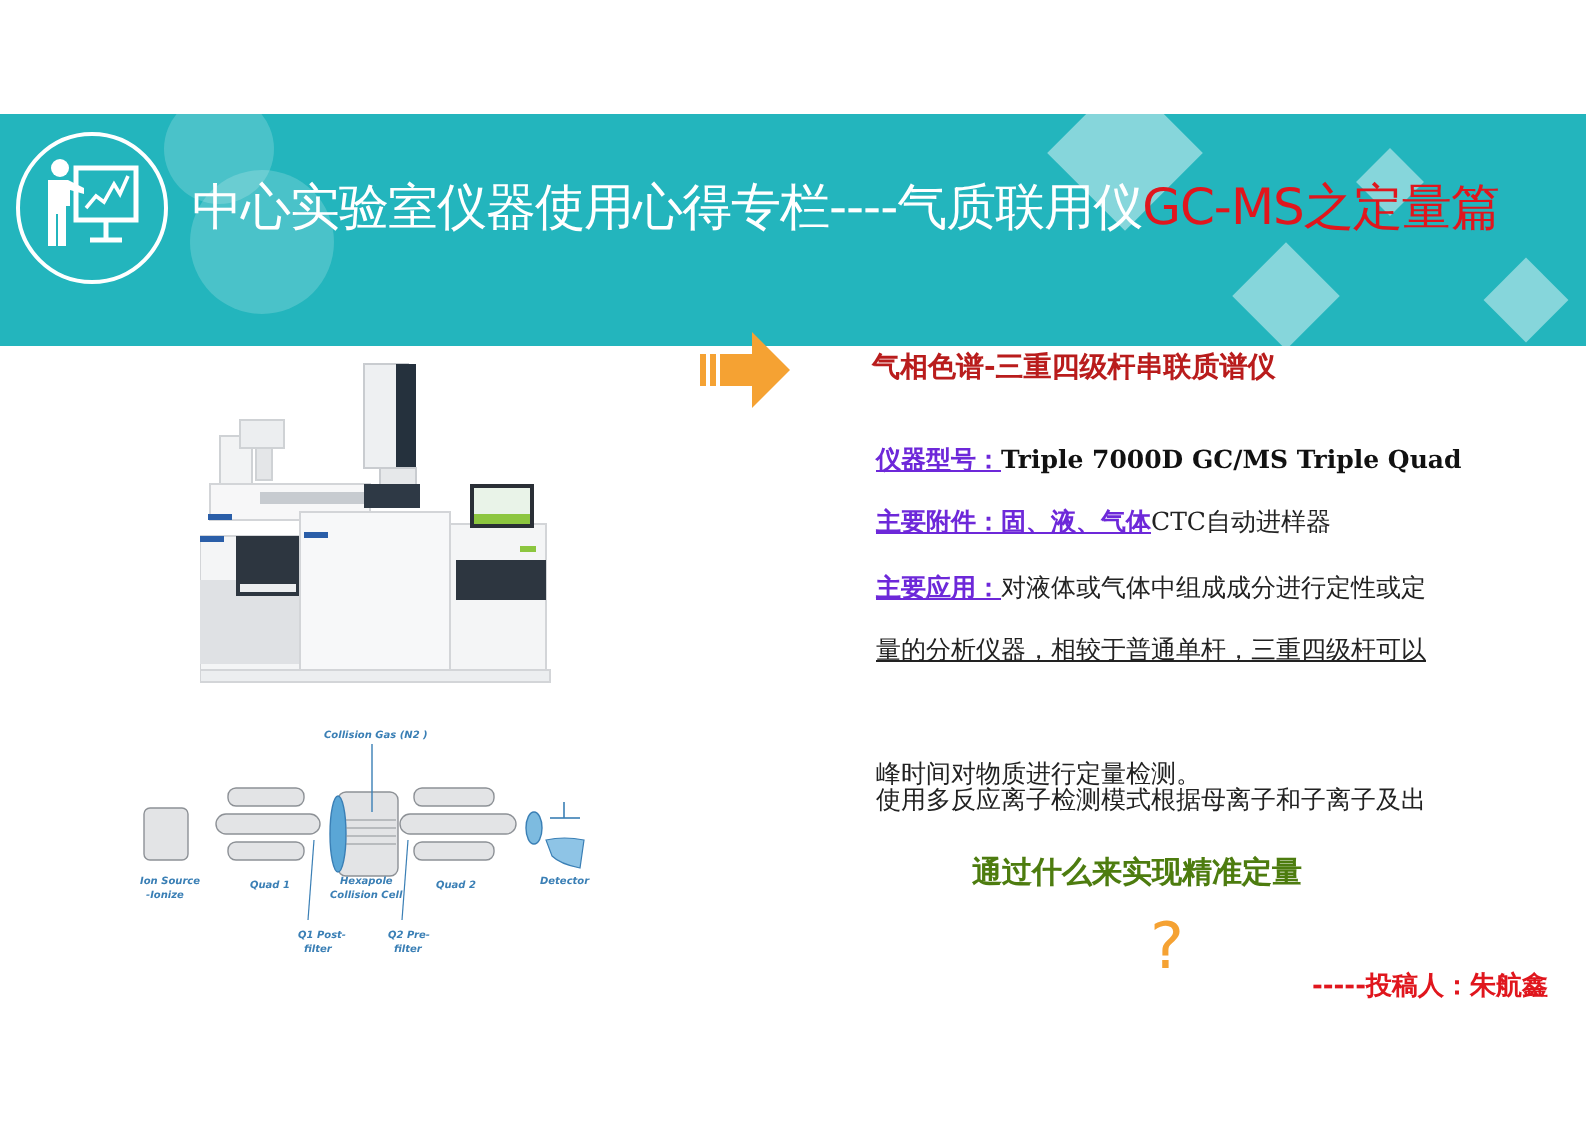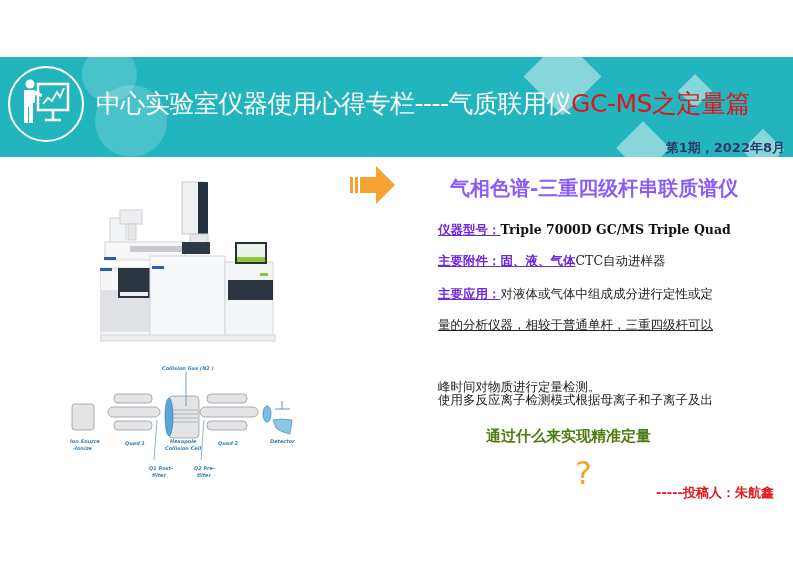--- a/index.html
+++ b/index.html
@@ -1,27 +1,27 @@
 <!DOCTYPE html>
 <html><head>
 <meta charset="utf-8">
 <style>
   html, body { margin:0; padding:0; }
   body { width:793px; height:561px; background:#ffffff; position:relative; overflow:hidden;
          font-family:"DejaVu Sans", sans-serif; }
-  .banner { position:absolute; left:0; top:57px; width:793px; height:100px; background:#23b5bd; overflow:hidden; }
+  .banner { position:absolute; left:0; top:57px; width:793px; height:116px; background:#23b5bd; overflow:hidden; }
   .bubble { position:absolute; border-radius:50%; background:rgba(255,255,255,0.18); }
   .diamond { position:absolute; background:rgba(255,255,255,0.45); transform:rotate(45deg); }
   .logo-circle { position:absolute; left:8px; top:9px; width:76px; height:76px; border:2px solid #ffffff; border-radius:50%; box-sizing:border-box; }
   .title { position:absolute; left:96px; top:30px; font-size:25px; color:#ffffff; white-space:nowrap; letter-spacing:-0.5px; }
   .title .red { color:#e0161d; }
   .issue { position:absolute; right:8px; top:82px; font-size:13px; font-weight:bold; color:#2c3a66; white-space:nowrap; }
 
   .arrow { position:absolute; left:350px; top:165px; }
-  .heading { position:absolute; left:450px; top:175px; font-size:20px; font-weight:bold; color:#8b5cf6; white-space:nowrap; }
+  .heading { position:absolute; left:436px; top:175px; font-size:14px; font-weight:bold; color:#b91c1c; white-space:nowrap; }
   .line { position:absolute; left:438px; font-size:12.5px; color:#222; white-space:nowrap; font-family:"DejaVu Serif", serif; }
   .line b { font-family:"DejaVu Sans", sans-serif; font-weight:bold; color:#6d28d9;text-decoration:underline; }
   .line .bs { font-family:"DejaVu Serif", serif; font-weight:bold; color:#111; }
   .question { position:absolute; left:486px; top:427px; font-size:15px; font-weight:bold; color:#4d7c0f; white-space:nowrap; }
   .qmark { position:absolute; left:575px; top:454px; font-size:32px; color:#f5a233; }
   .author { position:absolute; left:656px; top:484px; font-size:13px; font-weight:bold; color:#e0161d; white-space:nowrap; }
 
   .instrument { position:absolute; left:100px; top:180px; width:185px; height:170px; }
   .diagram { position:absolute; left:70px; top:362px; width:225px; height:120px; }
   .dlabel { position:absolute; font-size:5px; font-style:italic; font-weight:bold; color:#3a7fb5; white-space:nowrap; text-align:center; line-height:6px; }
@@ -44,21 +44,20 @@
       <line x1="43" y1="42" x2="43" y2="52" stroke="#fff" stroke-width="2.5"></line>
       <line x1="35" y1="52" x2="51" y2="52" stroke="#fff" stroke-width="2.5"></line>
       <circle cx="20" cy="16" r="4.5" fill="#fff"></circle>
       <path d="M14 22 h10 l8 4 v3 l-7 -2 v8 h-2 v20 h-4 v-16 h-1 v16 h-4 v-20 z" fill="#fff"></path>
     </svg>
   </div>
 
   <div class="title">
     <span>中心实验室仪器使用心得专栏----气质联用仪</span><span class="red">GC-MS之定量篇</span>
   </div>
-  <div class="issue">第1期，2022年8月</div>
 </div>
 
 <div class="instrument">
   <svg width="185" height="170" viewBox="0 0 185 170">
 
     <rect x="82" y="2" width="22" height="52" fill="#eef0f2" stroke="#c9ccd0"></rect>
     <rect x="98" y="2" width="10" height="56" fill="#25313d"></rect>
     <rect x="90" y="54" width="18" height="14" fill="#e6e8ea" stroke="#c9ccd0"></rect>
 
     <rect x="10" y="38" width="16" height="30" fill="#f2f3f4" stroke="#cfd2d5"></rect>

